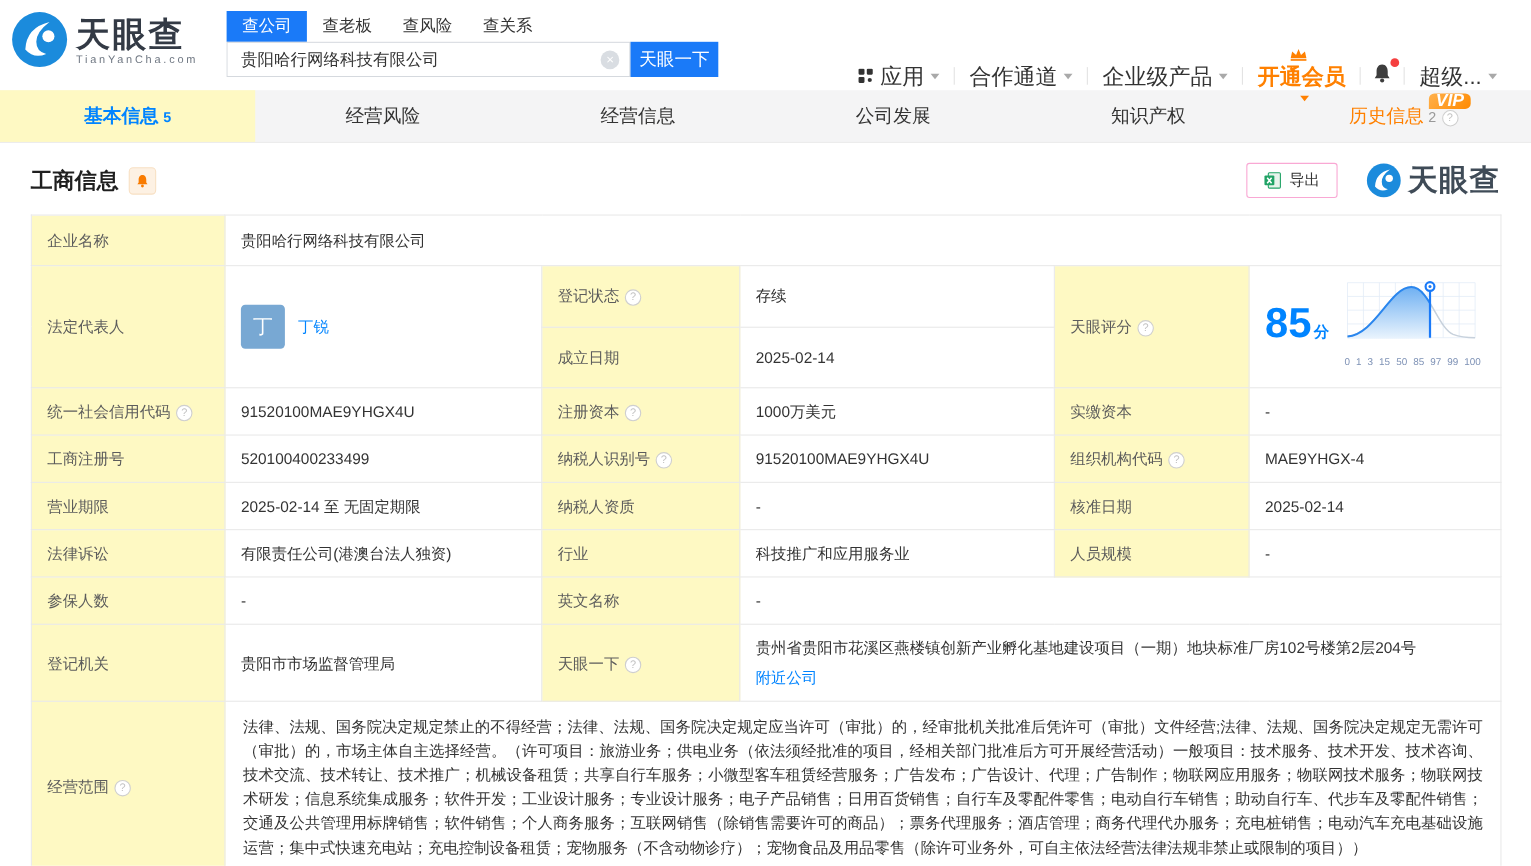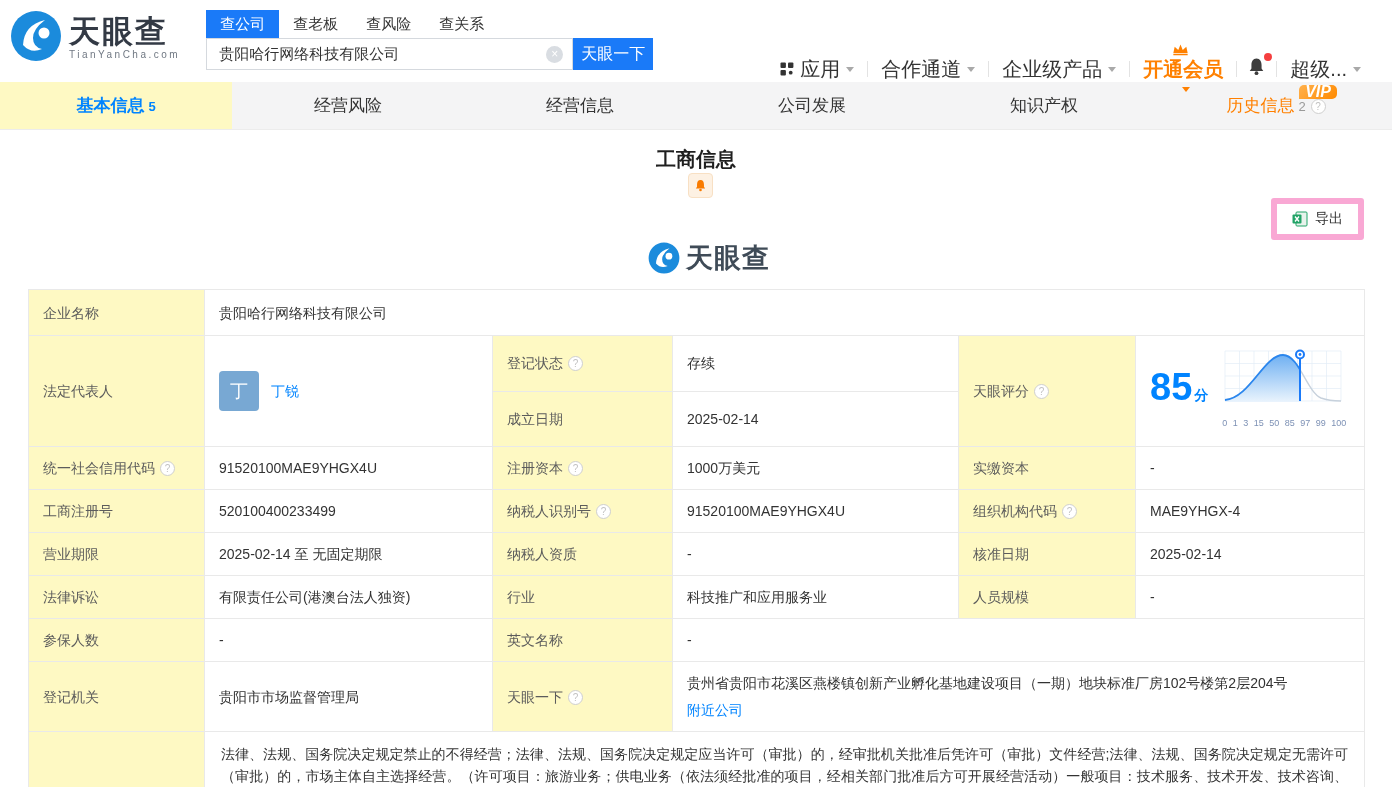--- a/index.html
+++ b/index.html
@@ -42,25 +42,25 @@
   .main-tab { flex: 1; text-align: center; line-height: 48px; font-size: 17px; color: #333; cursor: pointer; position: relative; }
   .main-tab.active { background: #fef9c3; color: #0084ff; font-weight: bold; }
   .main-tab .cnt { font-size: 13px; margin-left: 4px; color: #0084ff; }
   .main-tab.history { color: #ff8000; }
   .main-tab.history .cnt { color: #999; }
   .q { display: inline-block; width: 15px; height: 15px; border: 1px solid #cfcfcf; border-radius: 50%; color: #c2c2c2;
        font-size: 10px; line-height: 13px; text-align: center; margin-left: 5px; vertical-align: 1px; cursor: pointer; background:#fff; }
   .vip-badge { position: absolute; top: 3px; left: 60%; background: linear-gradient(135deg,#ffb14d,#ff8a00); color: #fff;
                font-size: 16px; font-style: italic; font-weight: bold; padding: 1px 6px; border-radius: 5px 5px 5px 0; line-height: 12px; }
   
-  .section-head { display: flex; align-items: center; padding: 16px 28px 10px 28px; flex-direction: column; }
+  .section-head { display: flex; align-items: center; padding: 16px 28px 10px 28px; }
   .section-title { font-size: 20px; font-weight: bold; color: #1f1f1f; }
   .bell-badge { width: 25px; height: 25px; background: #fdf1e3; border: 1px solid #f8e0c4; border-radius: 4px; margin-left: 9px;
                 display: flex; align-items: center; justify-content: center; cursor: pointer; }
-  .export-btn { margin-left: auto; display: flex; align-items: center; gap: 7px; border: 6px solid #f9a8d4; border-radius: 3px;
+  .export-btn { margin-left: auto; display: flex; align-items: center; gap: 7px; border: 1px solid #f9a8d4; border-radius: 3px;
                 background: #fff; padding: 6px 15px; font-size: 14px; color: #333; cursor: pointer;
                 font-family: "Liberation Sans", "DejaVu Sans", sans-serif; }
   .watermark { display: flex; align-items: center; gap: 6px; margin-left: 26px; }
   .watermark .wm-txt { font-size: 27px; font-weight: bold; color: #3f4b57; letter-spacing: 1px; }
   
   .info-table { width: 1336px; margin: 3px 28px 0 28px; border-collapse: collapse; table-layout: fixed; }
   .info-table td { border: 1px solid #e9e9e9; padding: 10px 14px; line-height: 22px; vertical-align: middle; color: #333; }
   .info-table td.lbl { background: #fef9c3; color: #5c5c5c; }
   .val-link { color: #0084ff; cursor: pointer; text-decoration: none; }
   .green { color: #00a854; }

